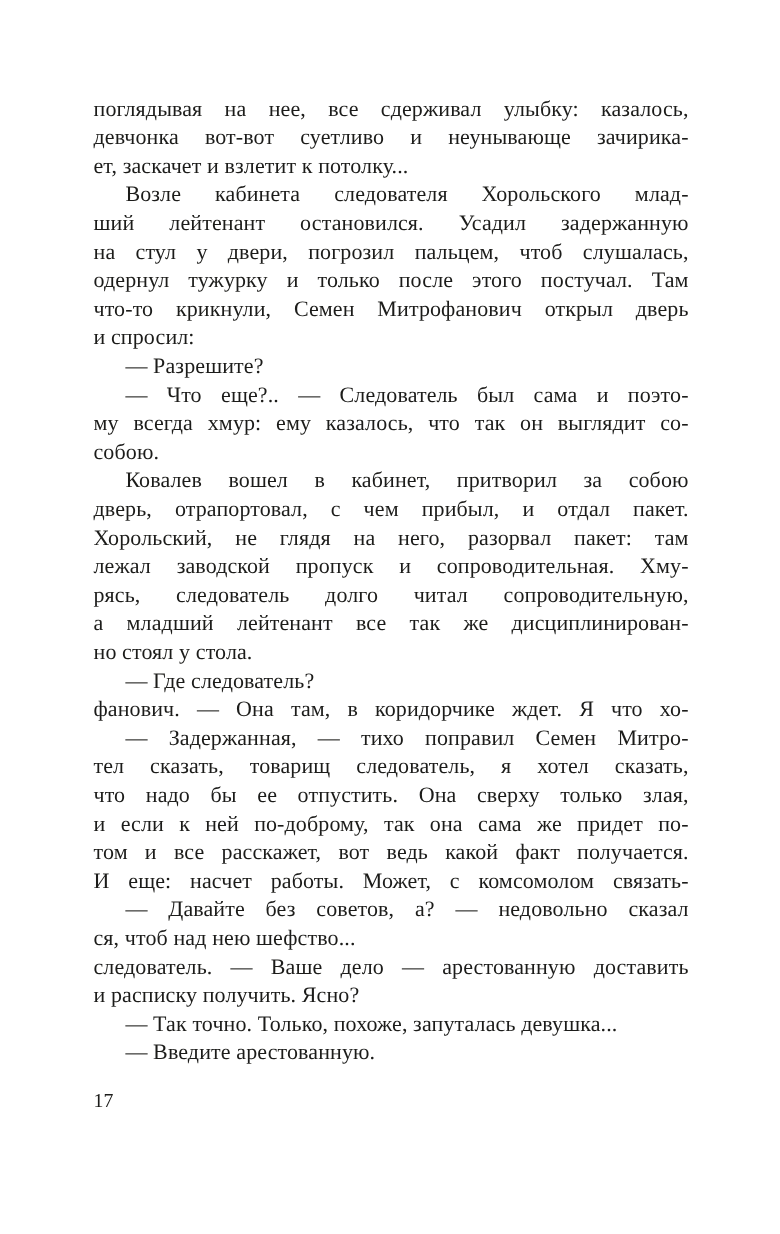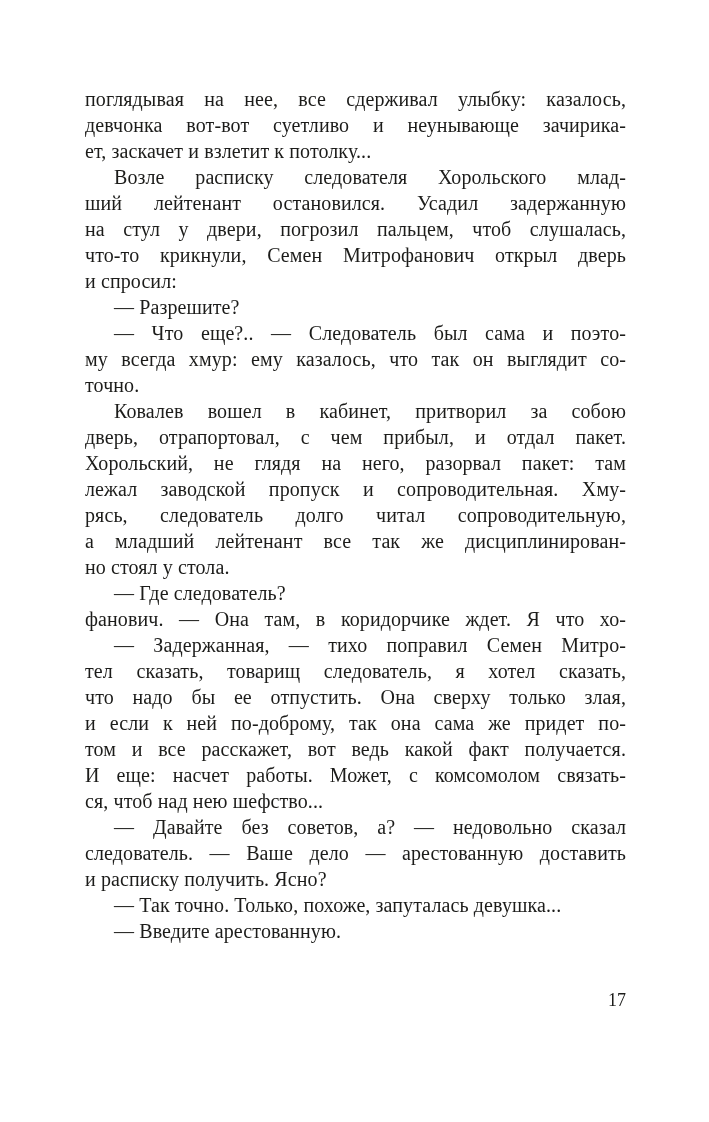--- a/index.html
+++ b/index.html
@@ -38,58 +38,59 @@
       -moz-text-align-last: justify;
     }
     .line.indent {
       text-indent: 29px;
     }
     .page-number {
       position: absolute;
       left: 85px;
       top: 989px;
       width: 541px;
-      text-align: right;
+      text-align: left;
       font-size: 18px;
       line-height: 22px;
     }
   </style>
 </head>
 <body>
 
 <div class="page">
   <div class="text-block" style="color: rgb(28, 28, 26);">
       <div class="line fill">поглядывая на нее, все сдерживал улыбку: казалось,</div>
       <div class="line fill">девчонка вот-вот суетливо и неунывающе зачирика-</div>
       <div class="line">ет, заскачет и взлетит к потолку...</div>
-      <div class="line indent fill">Возле расписку следователя Хорольского млад-</div>
+      <div class="line indent fill">Возле кабинета следователя Хорольского млад-</div>
       <div class="line fill">ший лейтенант остановился. Усадил задержанную</div>
       <div class="line fill">на стул у двери, погрозил пальцем, чтоб слушалась,</div>
+      <div class="line fill">одернул тужурку и только после этого постучал. Там</div>
       <div class="line fill">что-то крикнули, Семен Митрофанович открыл дверь</div>
       <div class="line">и спросил:</div>
       <div class="line indent">— Разрешите?</div>
       <div class="line indent fill">— Что еще?.. — Следователь был сама и поэто-</div>
       <div class="line fill">му всегда хмур: ему казалось, что так он выглядит со-</div>
-      <div class="line">точно.</div>
+      <div class="line">собою.</div>
       <div class="line indent fill">Ковалев вошел в кабинет, притворил за собою</div>
       <div class="line fill">дверь, отрапортовал, с чем прибыл, и отдал пакет.</div>
       <div class="line fill">Хорольский, не глядя на него, разорвал пакет: там</div>
       <div class="line fill">лежал заводской пропуск и сопроводительная. Хму-</div>
       <div class="line fill">рясь, следователь долго читал сопроводительную,</div>
       <div class="line fill">а младший лейтенант все так же дисциплинирован-</div>
       <div class="line">но стоял у стола.</div>
       <div class="line indent">— Где следователь?</div>
       <div class="line fill">фанович. — Она там, в коридорчике ждет. Я что хо-</div>
       <div class="line indent fill">— Задержанная, — тихо поправил Семен Митро-</div>
       <div class="line fill">тел сказать, товарищ следователь, я хотел сказать,</div>
       <div class="line fill">что надо бы ее отпустить. Она сверху только злая,</div>
       <div class="line fill">и если к ней по-доброму, так она сама же придет по-</div>
       <div class="line fill">том и все расскажет, вот ведь какой факт получается.</div>
       <div class="line fill">И еще: насчет работы. Может, с комсомолом связать-</div>
+      <div class="line indent fill">— Давайте без советов, а? — недовольно сказал</div>
       <div class="line">ся, чтоб над нею шефство...</div>
-      <div class="line indent fill">— Давайте без советов, а? — недовольно сказал</div>
       <div class="line fill">следователь. — Ваше дело — арестованную доставить</div>
       <div class="line">и расписку получить. Ясно?</div>
       <div class="line indent">— Так точно. Только, похоже, запуталась девушка...</div>
       <div class="line indent">— Введите арестованную.</div>
     </div>
   <div class="page-number">17</div>
 </div>
 
 </body></html>

